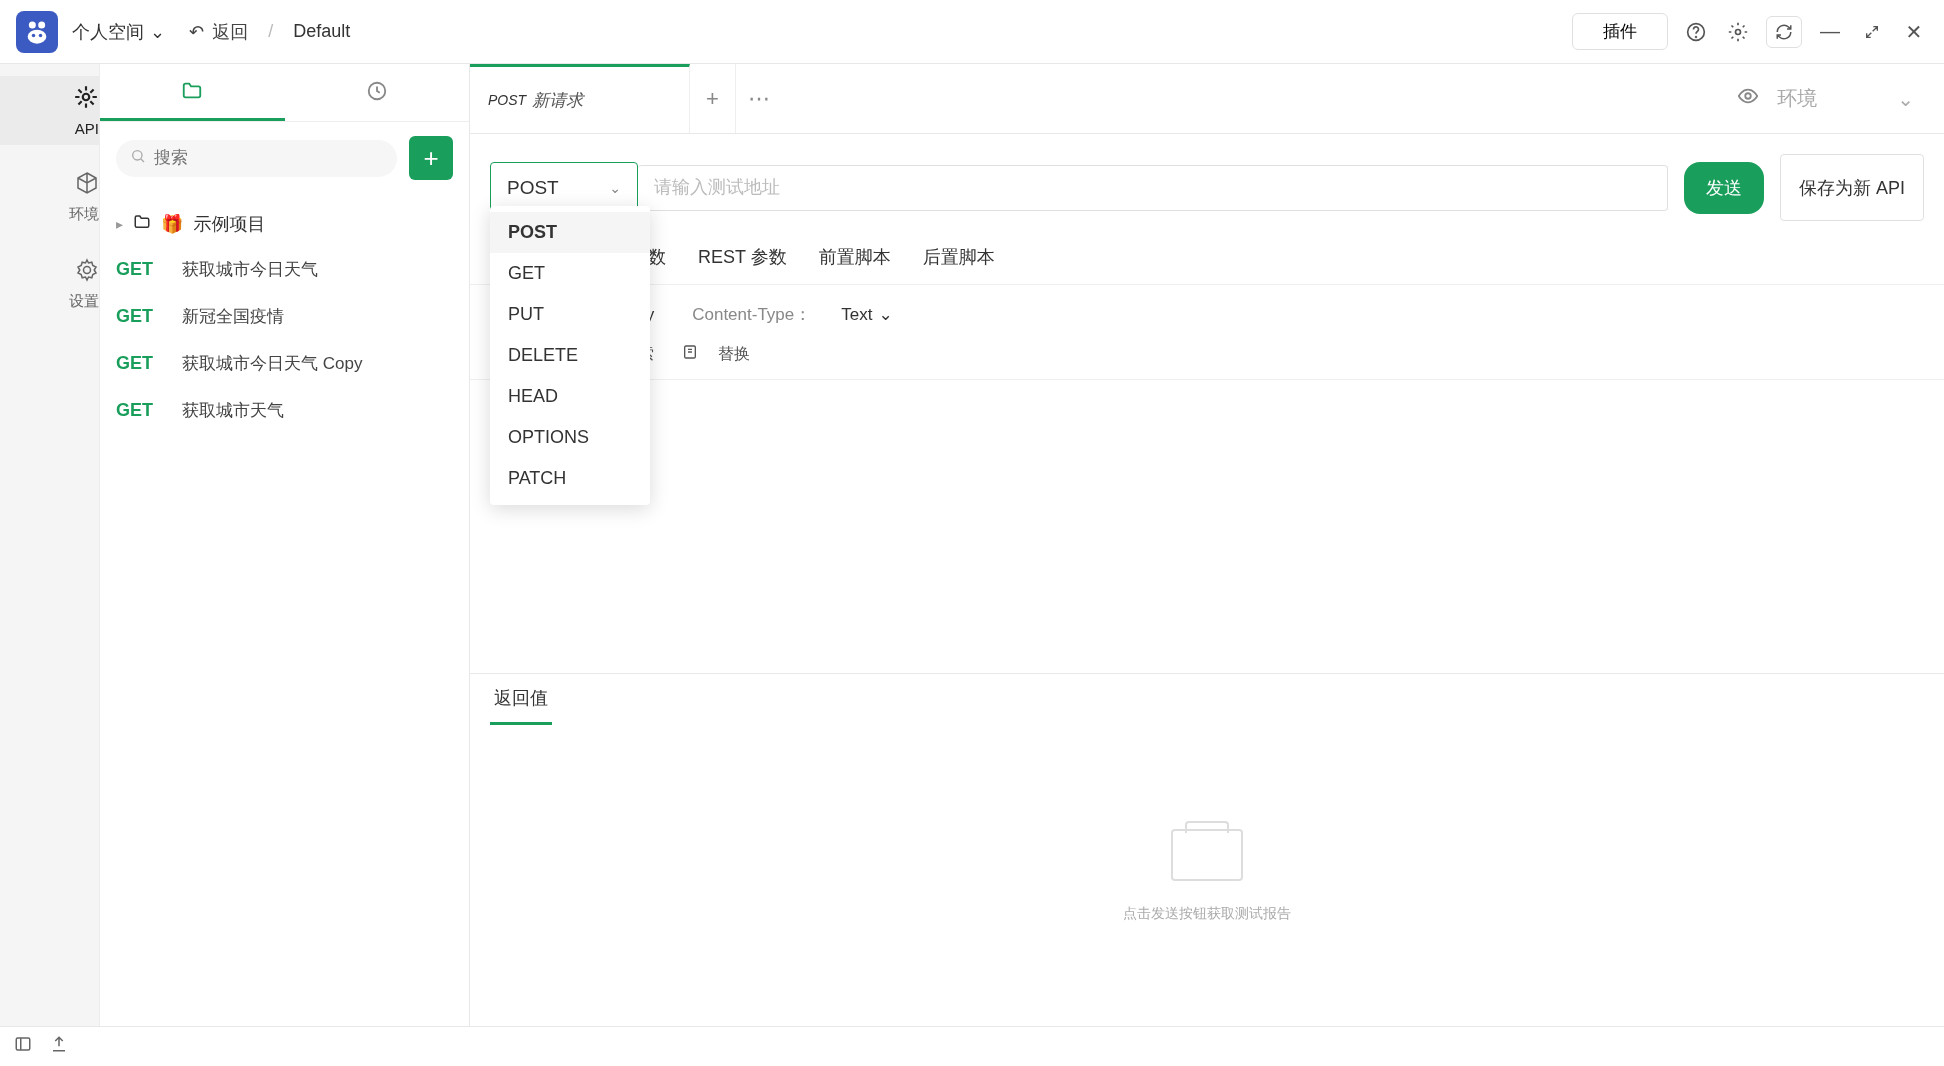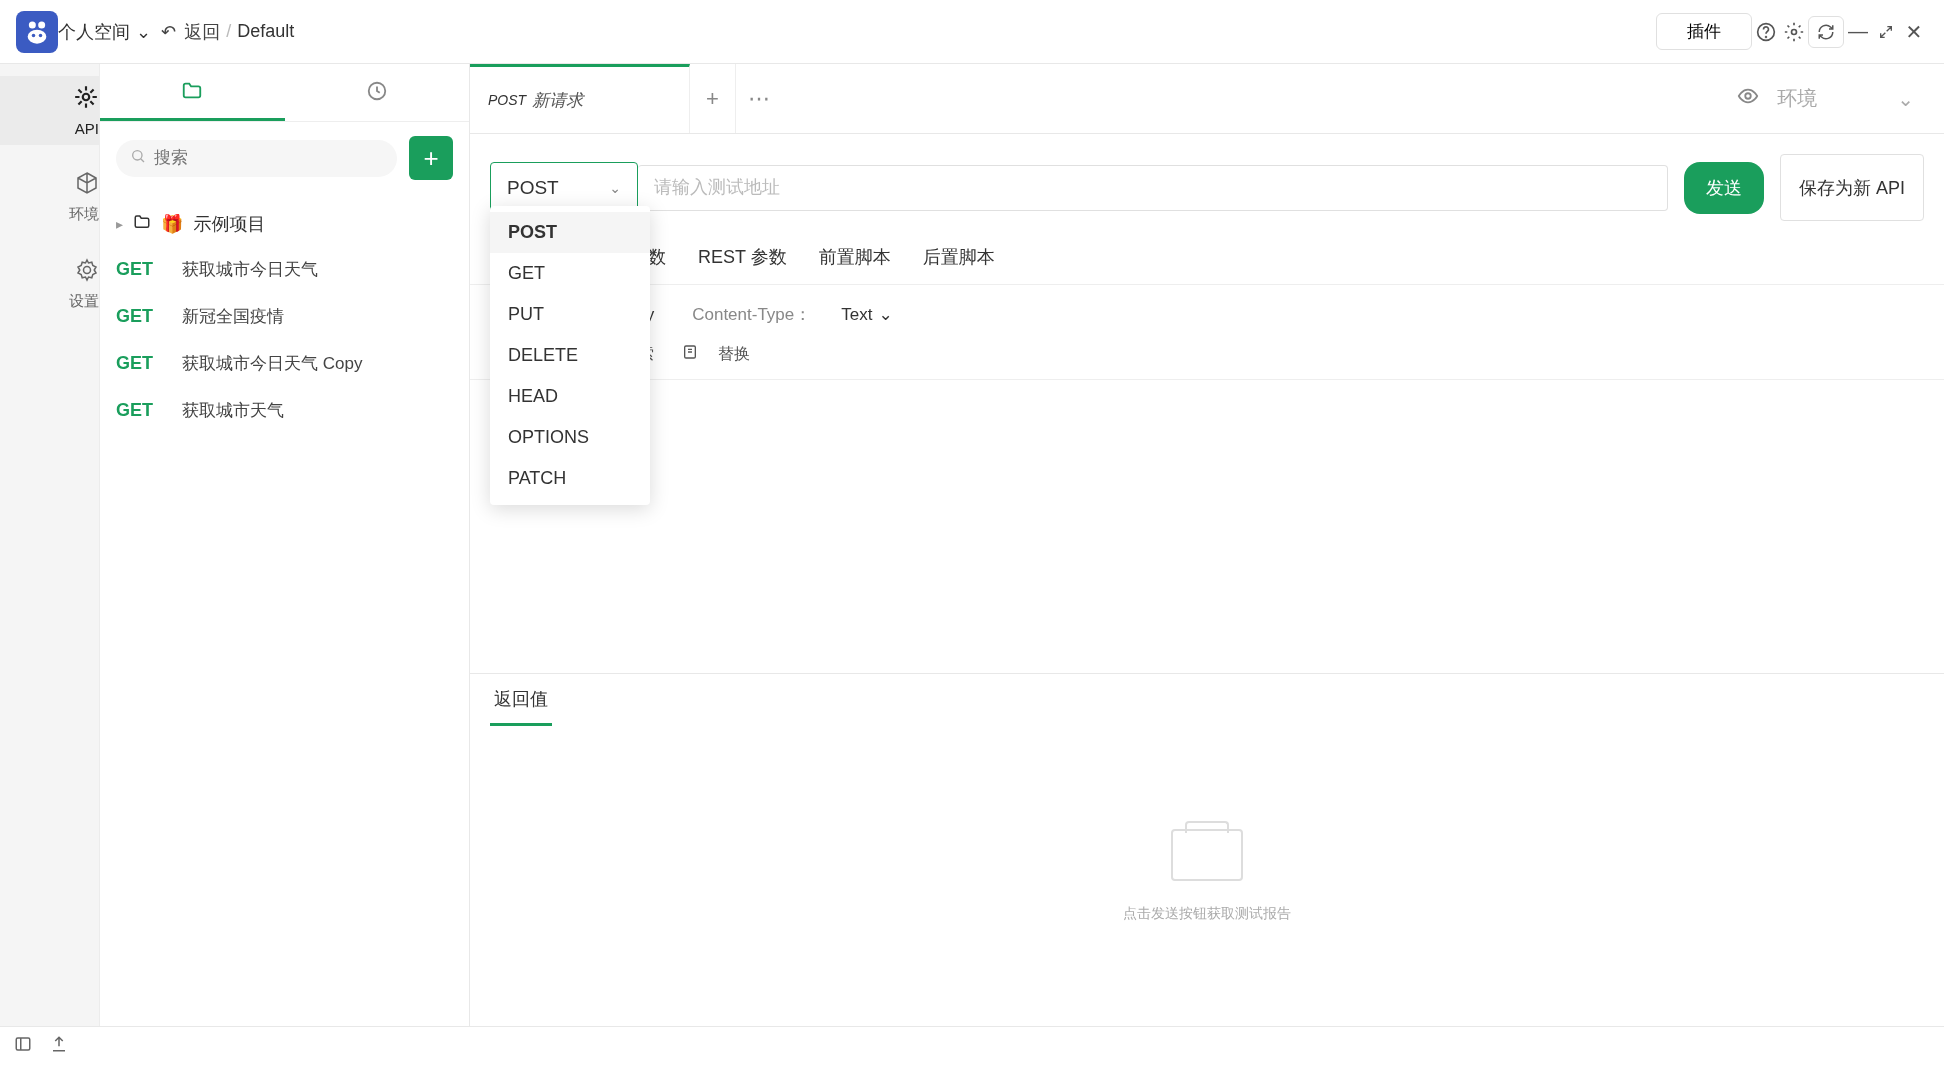--- a/index.html
+++ b/index.html
@@ -14,20 +14,21 @@
   display: flex;
   flex-direction: column;
 }
 
 .topbar {
   height: 64px;
   display: flex;
   align-items: center;
   padding: 0 16px;
   border-bottom: 1px solid #e8e8e8;
+  gap: 14px;
 }
 .logo {
   width: 42px; height: 42px;
   background: #3b5bc2;
   border-radius: 8px;
   display: flex; align-items: center; justify-content: center;
   color: #fff; font-size: 26px;
 }
 .workspace {
   font-size: 18px;
@@ -228,21 +229,21 @@
 .tb-item { display: inline-flex; align-items: flex-start; gap: 20px; cursor: pointer; }
 .editor-area {
   flex: 1; border-top: 1px solid #eee;
 }
 
 .response-section {
   border-top: 1px solid #e8e8e8;
   display: flex; flex-direction: column;
 }
 .resp-tabs {
-  display: flex; padding: 0 20px; height: 52px; align-items: center;
+  display: flex; padding: 0 20px; height: 52px; align-items: flex-start;
 }
 .resp-tab {
   padding: 12px 4px; font-size: 18px; color: #333;
   border-bottom: 3px solid #1a9e5c; cursor: pointer;
 }
 .resp-empty {
   height: 300px; display: flex; flex-direction: column;
   align-items: center; justify-content: center; gap: 24px;
 }
 .empty-icon {

